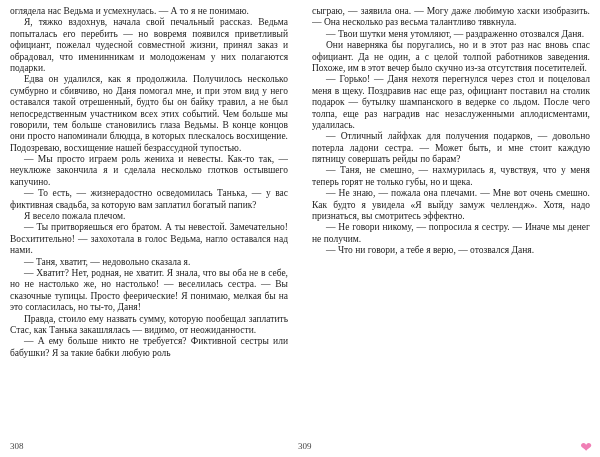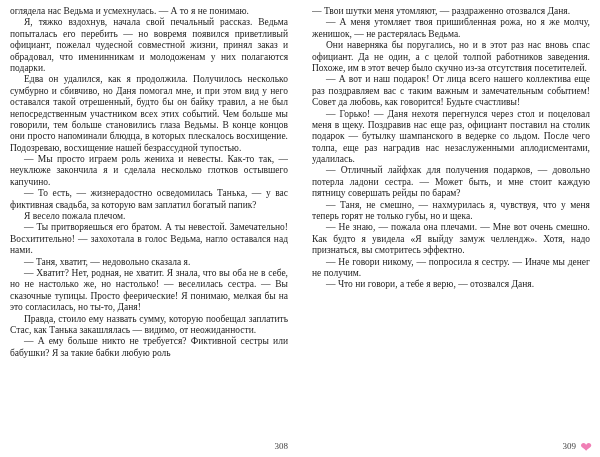--- a/index.html
+++ b/index.html
@@ -39,21 +39,21 @@
   }
   .page-text p:first-child {
     text-indent: 0;
   }
   .page-number {
     position: absolute;
     bottom: 6px;
     font-family: "Liberation Serif", "DejaVu Serif", serif;
     font-size: 9px;
     color: #444444;
-    text-align: right;
+    text-align: left;
     width: 278px;
   }
   .page-number.left { left: 10px; }
   .page-number.right { right: 24px; }
   .heart {
     position: absolute;
     right: 8px;
     bottom: 3px;
     font-size: 14px;
     line-height: 1;
@@ -77,24 +77,23 @@
         <p>— Ты притворяешься его братом. А ты невестой. Замечательно! Восхитительно! — захохотала в голос Ведьма, нагло оставался над нами.</p>
         <p>— Таня, хватит, — недовольно сказала я.</p>
         <p>— Хватит? Нет, родная, не хватит. Я знала, что вы оба не в себе, но не настолько же, но настолько! — веселилась сестра. — Вы сказочные тупицы. Просто феерические! Я понимаю, мелкая бы на это согласилась, но ты-то, Даня!</p>
         <p>Правда, стоило ему назвать сумму, которую пообещал заплатить Стас, как Танька закашлялась — видимо, от неожиданности.</p>
         <p>— А ему больше никто не требуется? Фиктивной сестры или бабушки? Я за такие бабки любую роль</p>
       </div>
   </div>
 
   <div class="page">
     <div class="page-text">
+        <p>сыграю, — заявила она. — Могу даже любимую хаски изобразить. — Она несколько раз весьма талантливо тявкнула.</p>
         <p>— Твои шутки меня утомляют, — раздраженно отозвался Даня.</p>
-        <p>— А меня утомляет твоя пришибленная рожа, но я же молчу, женишок, — не растерялась Ведьма.</p>
         <p>Они наверняка бы поругались, но и в этот раз нас вновь спас официант. Да не один, а с целой толпой работников заведения. Похоже, им в этот вечер было скучно из-за отсутствия посетителей.</p>
-        <p>— А вот и наш подарок! От лица всего нашего коллектива еще раз поздравляем вас с таким важным и замечательным событием! Совет да любовь, как говорится! Будьте счастливы!</p>
         <p>— Горько! — Даня нехотя перегнулся через стол и поцеловал меня в щеку. Поздравив нас еще раз, официант поставил на столик подарок — бутылку шампанского в ведерке со льдом. После чего толпа, еще раз наградив нас незаслуженными аплодисментами, удалилась.</p>
         <p>— Отличный лайфхак для получения подарков, — довольно потерла ладони сестра. — Может быть, и мне стоит каждую пятницу совершать рейды по барам?</p>
         <p>— Таня, не смешно, — нахмурилась я, чувствуя, что у меня теперь горят не только губы, но и щека.</p>
         <p>— Не знаю, — пожала она плечами. — Мне вот очень смешно. Как будто я увидела «Я выйду замуж челлендж». Хотя, надо признаться, вы смотритесь эффектно.</p>
         <p>— Не говори никому, — попросила я сестру. — Иначе мы денег не получим.</p>
         <p>— Что ни говори, а тебе я верю, — отозвался Даня.</p>
       </div>
   </div>
 
   <div class="page-number left">308</div>

